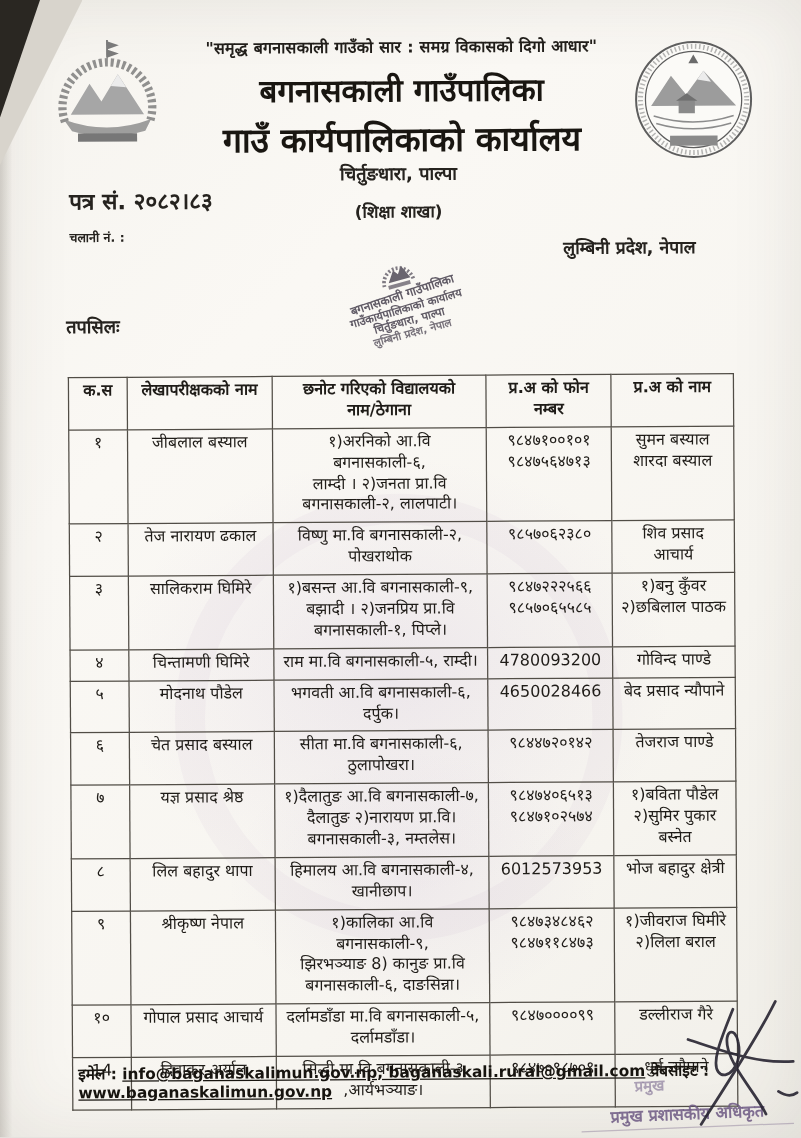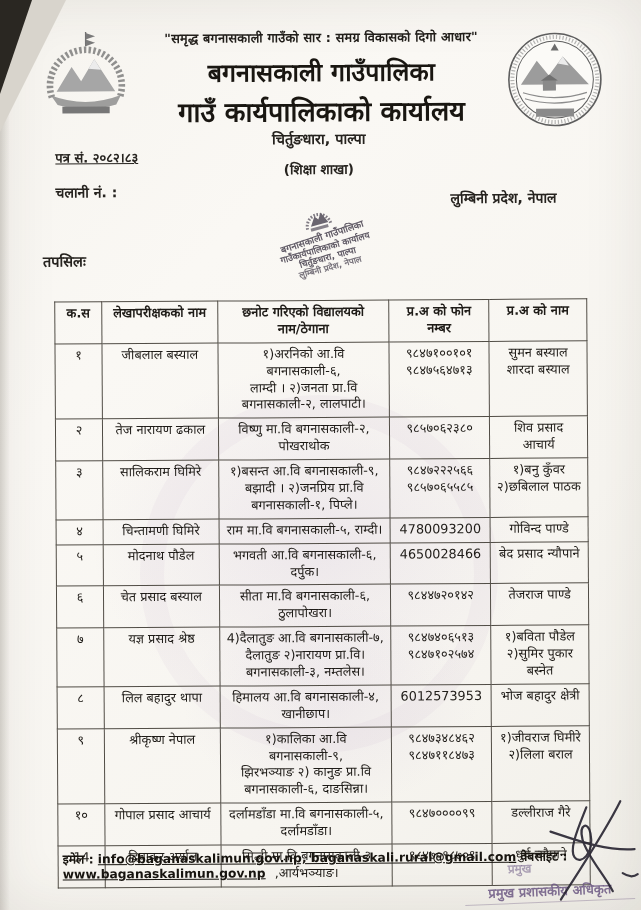--- a/index.html
+++ b/index.html
@@ -24,25 +24,25 @@
 
   
   .hdr{position:absolute;left:36px;top:22px;right:34px;display:flex;align-items:flex-start;z-index:2;}
   .logo-left{width:104px;height:98px;flex:0 0 auto;margin-top:4px;}
   .logo-right{width:100px;height:104px;flex:0 0 auto;margin-top:8px;}
   .hdr-center{flex:1 1 auto;text-align:center;padding-top:6px;}
   .motto{font-size:12.8px;font-weight:700;letter-spacing:.2px;color:#211e1a;}
   .muni{font-size:25px;font-weight:700;margin-top:8px;color:#191611;}
   .office{font-size:27px;font-weight:700;margin-top:4px;color:#191611;}
   .place{position:absolute;left:0;right:0;top:128px;text-align:center;font-size:14.5px;font-weight:700;z-index:2;}
-  .letter-no{position:absolute;left:57px;top:147px;font-size:13px;font-weight:700;z-index:2;text-decoration:underline;}
+  .letter-no{position:absolute;left:57px;top:147px;font-size:18px;font-weight:700;z-index:2;}
   .section{position:absolute;left:0;right:0;top:160px;text-align:center;font-size:13.5px;font-weight:700;z-index:2;}
-  .dispatch{position:absolute;left:57px;top:181px;font-size:14px;font-weight:700;z-index:2;}
+  .dispatch{position:absolute;left:57px;top:181px;font-size:10px;font-weight:700;z-index:2;}
   .province{position:absolute;left:452px;top:189px;font-size:14px;font-weight:700;z-index:2;}
-  .tapasil{position:absolute;left:44px;top:249px;font-size:14.5px;font-weight:700;z-index:2;}
+  .tapasil{position:absolute;left:54px;top:249px;font-size:14.5px;font-weight:700;z-index:2;}
 
   
   .ink-stamp{position:absolute;left:256px;top:206px;width:136px;z-index:3;transform:rotate(-15deg);
     color:#4f4956;opacity:.9;text-align:center;mix-blend-mode:multiply;}
   .ink-stamp svg{display:block;margin:0 auto;}
   .st-line{font-weight:700;line-height:1.15;}
   .st1{font-size:9.5px;transform:rotate(-3deg);}
   .st2{font-size:9px;transform:rotate(-1deg);}
   .st3{font-size:9px;}
   .st4{font-size:8.5px;opacity:.85;}
@@ -197,42 +197,42 @@
         <td class="c-sn">६</td>
         <td>चेत प्रसाद बस्याल</td>
         <td class="pre">सीता मा.वि बगनासकाली-६,
 ठुलापोखरा।</td>
         <td class="pre">९८४४७२०१४२</td>
         <td class="pre">तेजराज पाण्डे</td>
       </tr>
       <tr>
         <td class="c-sn">७</td>
         <td>यज्ञ प्रसाद श्रेष्ठ</td>
-        <td class="pre">4)दैलातुङ आ.वि बगनासकाली-७,
+        <td class="pre">१)दैलातुङ आ.वि बगनासकाली-७,
 दैलातुङ  २)नारायण प्रा.वि।
 बगनासकाली-३, नम्तलेस।</td>
         <td class="pre">९८४७४०६५१३
 ९८४७१०२५७४</td>
         <td class="pre">१)बविता पौडेल
 २)सुमिर पुकार
 बस्नेत</td>
       </tr>
       <tr>
         <td class="c-sn">८</td>
         <td>लिल बहादुर थापा</td>
         <td class="pre">हिमालय आ.वि बगनासकाली-४,
 खानीछाप।</td>
         <td class="pre">6012573953</td>
         <td class="pre">भोज बहादुर क्षेत्री</td>
       </tr>
       <tr>
         <td class="c-sn">९</td>
         <td>श्रीकृष्ण नेपाल</td>
         <td class="pre">१)कालिका आ.वि बगनासकाली-९,
-झिरभञ्याङ २) कानुङ प्रा.वि
+झिरभञ्याङ 8) कानुङ प्रा.वि
 बगनासकाली-६, दाङसिन्ना।</td>
         <td class="pre">९८४७३४८४६२
 ९८४७११८४७३</td>
         <td class="pre">१)जीवराज घिमीरे
 २)लिला बराल</td>
       </tr>
       <tr>
         <td class="c-sn">१०</td>
         <td>गोपाल प्रसाद आचार्य</td>
         <td class="pre">दर्लामडाँडा मा.वि बगनासकाली-५,

